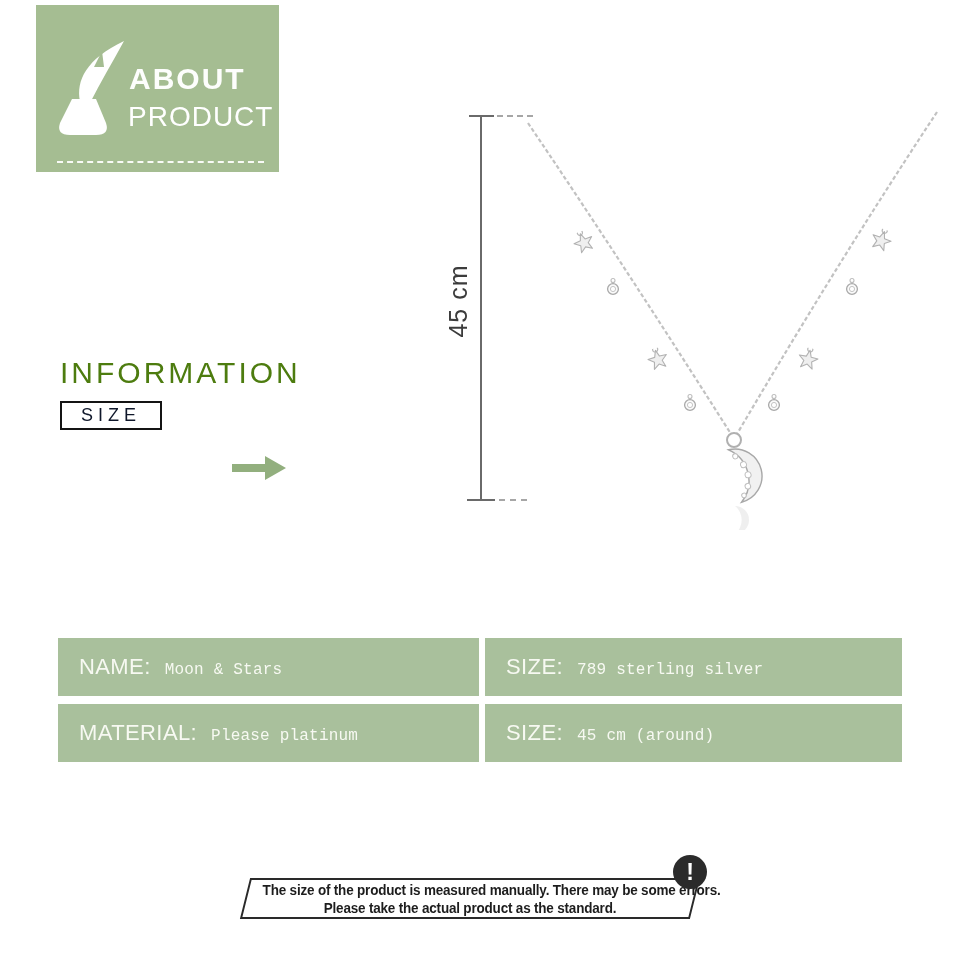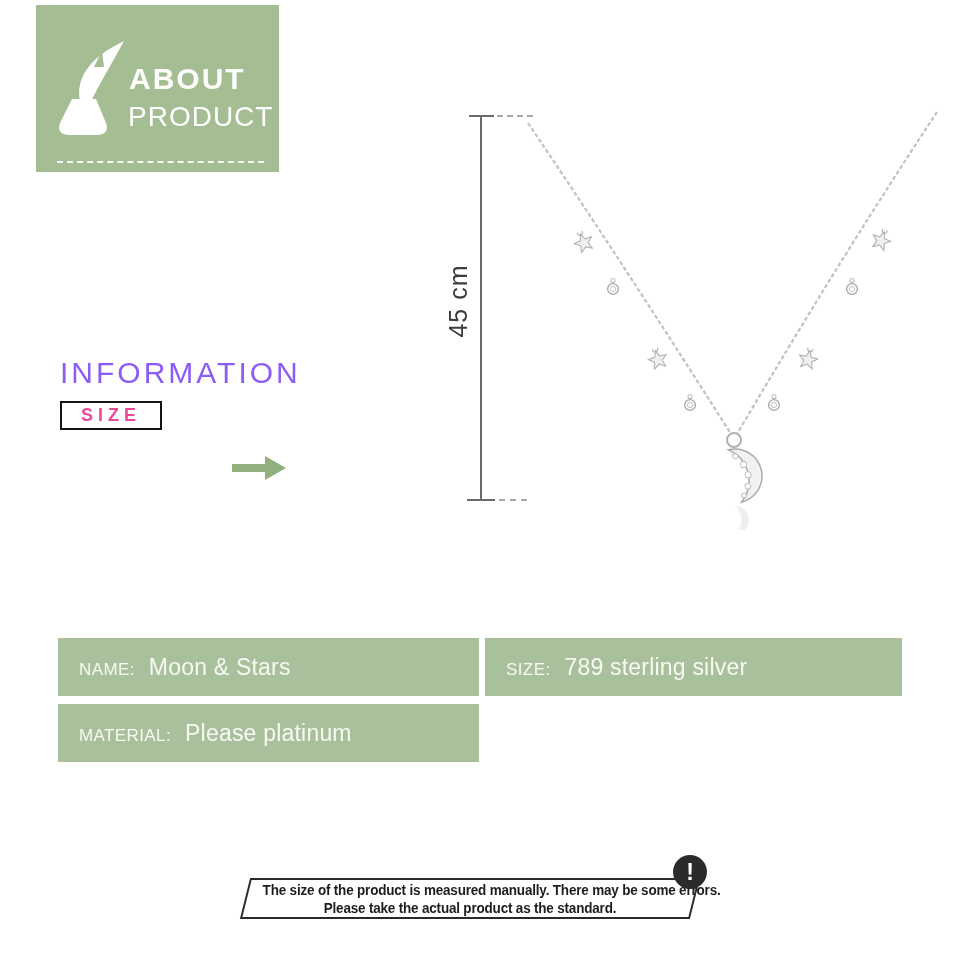--- a/index.html
+++ b/index.html
@@ -12,26 +12,26 @@
            background:#a5bd92; }
   .badge-icon { position:absolute; left:14px; top:32px; width:86px; height:105px; }
   .badge-about { position:absolute; left:93px; top:57px; color:#fdfefc;
                  font-size:30px; letter-spacing:2px; font-weight:700; }
   .badge-product { position:absolute; left:92px; top:96px; color:#ffffff;
                    font-size:28px; letter-spacing:1px; font-weight:400; }
   .badge-dashes { position:absolute; left:21px; top:156px; width:207px;
                   border-top:2px dashed rgba(255,255,255,0.92); }
 
   
-  .info-heading { position:absolute; left:60px; top:356px; color:#8b5cf6;
+  .info-heading { position:absolute; left:60px; top:356px; color:#4d7c0f;
                   font-size:30px; letter-spacing:3px; font-weight:400; }
   .size-box { position:absolute; left:60px; top:401px; width:102px; height:29px;
               border:2px solid #141414; display:flex; align-items:center;
-              justify-content:center; color:#ec4899; font-size:18px;
-              letter-spacing:5px; font-weight:700; }
+              justify-content:center; color:#0f172a; font-size:18px;
+              letter-spacing:5px; font-weight:400; }
   .arrow-right { position:absolute; left:232px; top:453px; width:56px; height:30px; }
 
   
   .measure-line { position:absolute; left:480px; top:116px; width:2px; height:384px;
                   background:#6a6a6a; }
   .measure-cap-top { position:absolute; left:469px; top:115px; width:25px; height:2px; background:#6a6a6a; }
   .measure-cap-bottom { position:absolute; left:467px; top:499px; width:28px; height:2px; background:#6a6a6a; }
   .measure-dash-top { position:absolute; left:497px; top:115px; width:36px;
                       border-top:2px dashed #a6a6a6; }
   .measure-dash-bottom { position:absolute; left:499px; top:499px; width:28px;
@@ -42,22 +42,22 @@
 
   
   .necklace { position:absolute; left:500px; top:95px; width:455px; height:435px; }
 
   
   .spec-table { position:absolute; left:58px; top:638px; width:844px;
                 display:grid; grid-template-columns:421px 417px;
                 column-gap:6px; row-gap:8px; grid-auto-rows:58px; }
   .spec-cell { background:#a9c09c; color:#f7f9f2; padding-left:21px;
                line-height:58px; white-space:nowrap; overflow:hidden; }
-  .spec-label { font-size:17px; letter-spacing:0.4px; margin-right:14px; }
-  .spec-value { font-size:23px; letter-spacing:0.2px; }
+  .spec-label { font-size:22px; letter-spacing:0.4px; margin-right:14px; }
+  .spec-value { font-size:16px; letter-spacing:0.2px;font-family:Liberation Mono, monospace; }
 
   
   .banner { position:absolute; left:245px; top:878px; width:450px; height:41px;
             border:2px solid #2a2a2a; background:#fff; transform:skewX(-14deg); }
   .banner-inner { width:100%; height:100%; transform:skewX(14deg) scaleX(0.93);
                   display:flex; flex-direction:column; justify-content:center;
                   text-align:center; color:#1d1d1d; font-size:14.5px;
                   font-weight:700; line-height:18px; letter-spacing:-0.2px;
                   white-space:nowrap; }
   .banner-alert { position:absolute; left:673px; top:855px; width:34px; height:34px;
@@ -139,20 +139,23 @@
   <div class="spec-table">
     <div class="spec-cell">
       <span class="spec-label">NAME:</span><span class="spec-value">Moon &amp; Stars</span>
     </div>
     <div class="spec-cell">
       <span class="spec-label">SIZE:</span><span class="spec-value">789 sterling silver</span>
     </div>
     <div class="spec-cell">
       <span class="spec-label">MATERIAL:</span><span class="spec-value">Please platinum</span>
     </div>
+    <div class="spec-cell">
+      <span class="spec-label">SIZE:</span><span class="spec-value">45 cm (around)</span>
+    </div>
   </div>
 
   <div class="banner">
     <div class="banner-inner">
       <span>The size of the product is measured manually. There may be some errors.</span>
       <span>Please take the actual product as the standard.</span>
     </div>
   </div>
   <div class="banner-alert">!</div>
 

